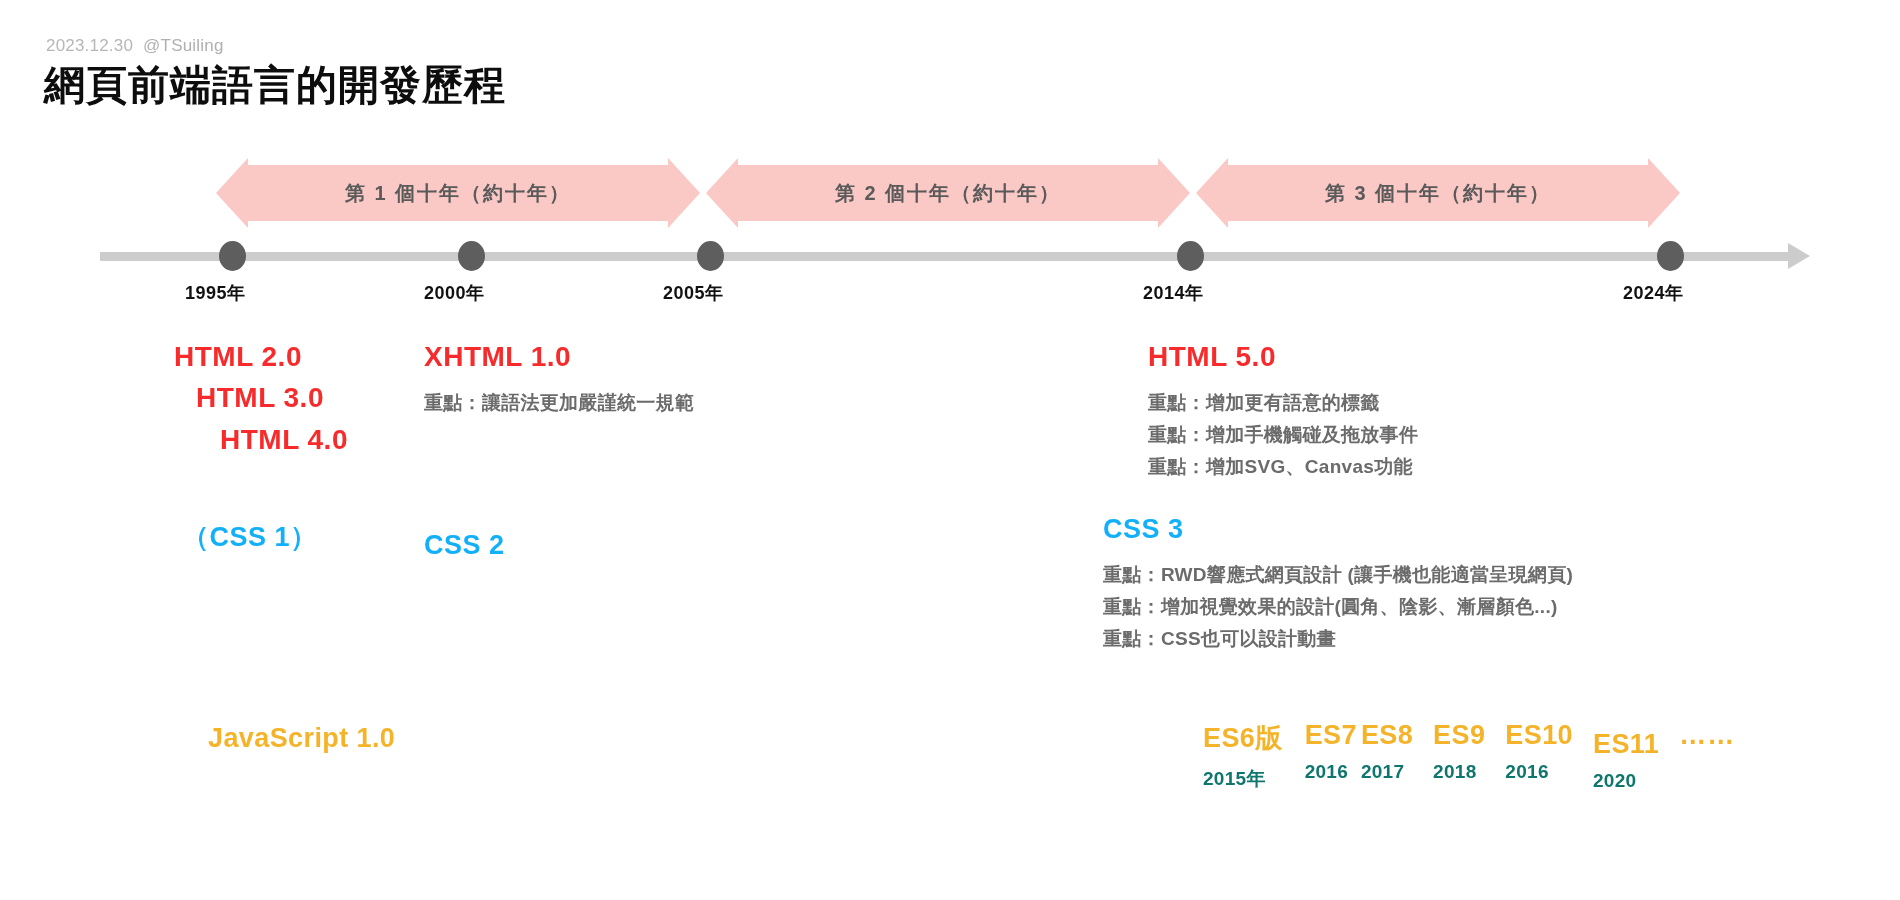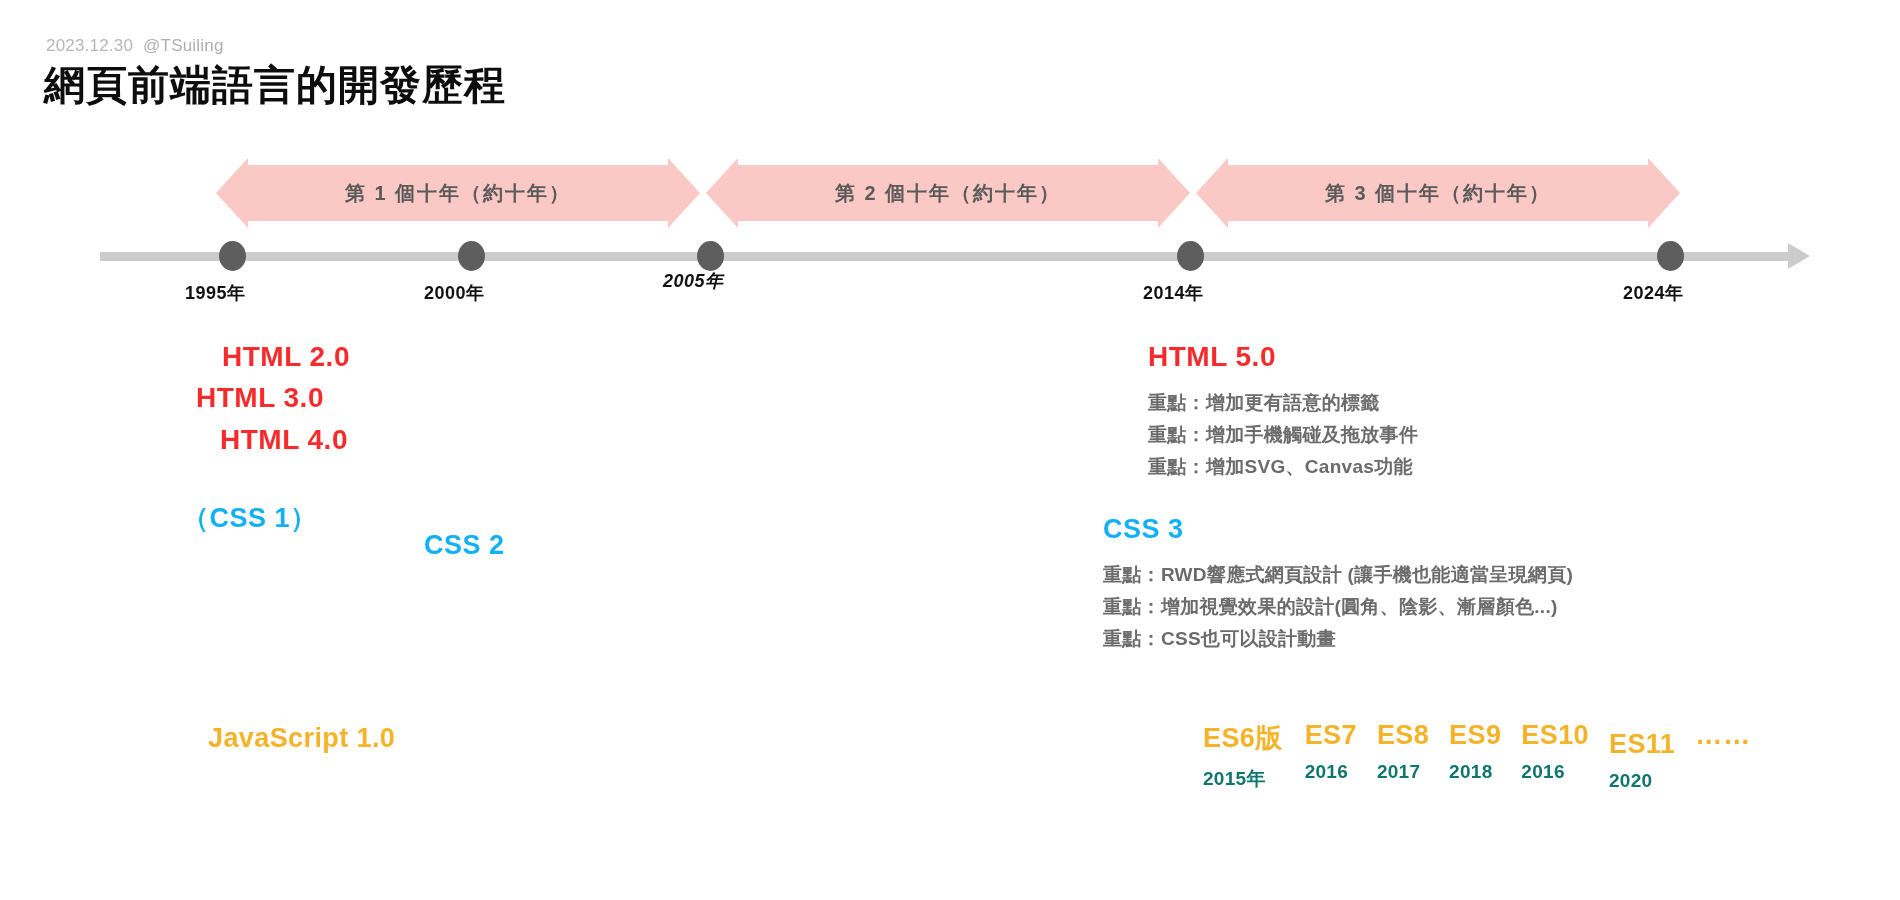--- a/index.html
+++ b/index.html
@@ -134,21 +134,21 @@
     letter-spacing: 0.4px;
     line-height: 1.4;
   }
   .detail {
     font-size: 19px;
     font-weight: 700;
     color: #6b6b6b;
     line-height: 1.68;
     letter-spacing: 0.3px;
   }
-  .stagger-1 { padding-left: 0px; margin-left: 48px; }
+  .stagger-1 { padding-left: 0px; }
   .stagger-2 { padding-left: 22px; }
   .stagger-3 { padding-left: 46px; }
 
   
   .es-row { display: flex; align-items: flex-start; }
   .es-item { display: flex; flex-direction: column; }
   .es-name {
     font-size: 27px;
     font-weight: 700;
     color: #f5b32a;
@@ -202,39 +202,43 @@
   <div class="axis-arrow" style="left:1788px; top:243px;"></div>
 
   <div class="node-dot" style="left:219px; top:241px;"></div>
   <div class="node-dot" style="left:458px; top:241px;"></div>
   <div class="node-dot" style="left:697px; top:241px;"></div>
   <div class="node-dot" style="left:1177px; top:241px;"></div>
   <div class="node-dot" style="left:1657px; top:241px;"></div>
 
   <div class="year-label" style="left:185px; top:281px;">1995年</div>
   <div class="year-label" style="left:424px; top:281px;">2000年</div>
-  <div class="year-label" style="left:663px; top:269px;font-style:italic;">2005年</div>
+  <div class="year-label" style="left:663px; top:281px;">2005年</div>
   <div class="year-label" style="left:1143px; top:281px;">2014年</div>
   <div class="year-label" style="left:1623px; top:281px;">2024年</div>
 
   <div class="blk" style="left:174px; top:336px;">
     <div class="h-head stagger-1">HTML 2.0</div>
     <div class="h-head stagger-2">HTML 3.0</div>
     <div class="h-head stagger-3">HTML 4.0</div>
   </div>
 
+  <div class="blk" style="left:424px; top:336px;">
+    <div class="h-head">XHTML 1.0</div>
+    <div class="detail" style="margin-top:10px;">重點：讓語法更加嚴謹統一規範</div>
+  </div>
 
   <div class="blk" style="left:1148px; top:336px;">
     <div class="h-head">HTML 5.0</div>
     <div class="detail" style="margin-top:10px;">重點：增加更有語意的標籤</div>
     <div class="detail">重點：增加手機觸碰及拖放事件</div>
     <div class="detail">重點：增加SVG、Canvas功能</div>
   </div>
 
-  <div class="blk" style="left:182px; top:500px;">
+  <div class="blk" style="left:182px; top:519px;">
     <div class="c-head">（CSS 1）</div>
   </div>
 
   <div class="blk" style="left:424px; top:527px;">
     <div class="c-head">CSS 2</div>
   </div>
 
   <div class="blk" style="left:1103px; top:511px;">
     <div class="c-head">CSS 3</div>
     <div class="detail" style="margin-top:10px;">重點：RWD響應式網頁設計 (讓手機也能適當呈現網頁)</div>
@@ -245,21 +249,21 @@
   <div class="blk" style="left:208px; top:720px;">
     <div class="j-head">JavaScript 1.0</div>
   </div>
 
   <div class="blk" style="left:1203px; top:720px;">
     <div class="es-row">
       <div class="es-item" style="margin-right:22px;">
         <span class="es-name">ES6版</span>
         <span class="es-year">2015年</span>
       </div>
-      <div class="es-item" style="margin-right:20px;">
+      <div class="es-item" style="margin-right:4px;">
         <span class="es-name">ES7</span>
         <span class="es-year">2016</span>
       </div>
       <div class="es-item" style="margin-right:20px;">
         <span class="es-name">ES8</span>
         <span class="es-year">2017</span>
       </div>
       <div class="es-item" style="margin-right:20px;">
         <span class="es-name">ES9</span>
         <span class="es-year">2018</span>

